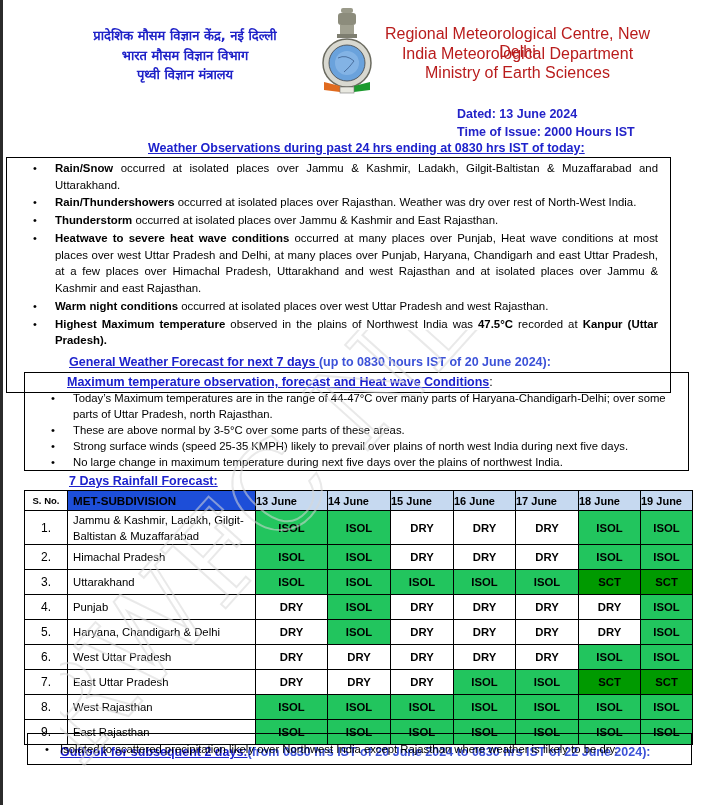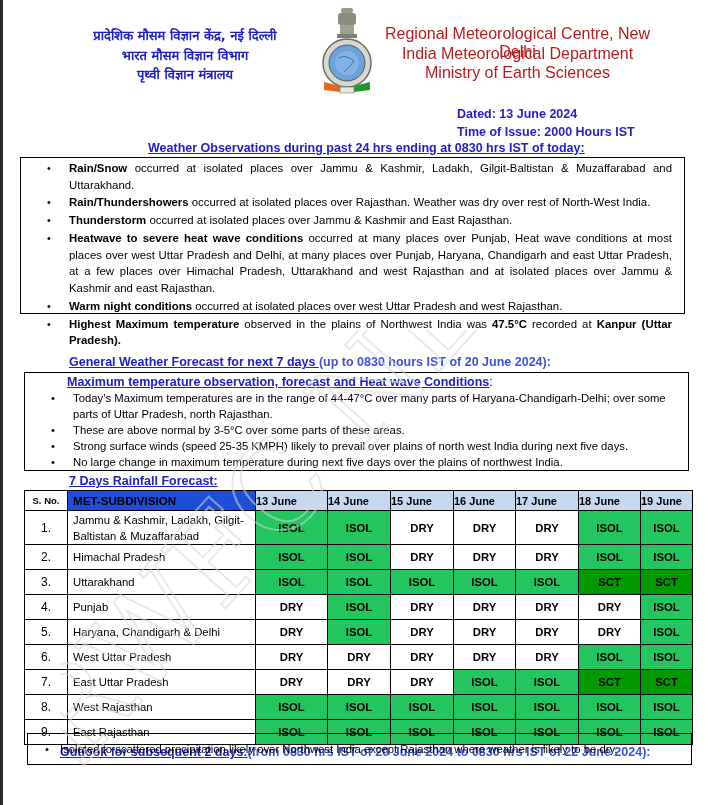--- a/index.html
+++ b/index.html
@@ -26,21 +26,21 @@
   .heading { position: absolute; color: #1d22cc; font-weight: bold; font-size: 12.5px; line-height: 15px; white-space: nowrap; }
   .heading .u { text-decoration: underline; }
   .heading .sub { color: #3c52d8; font-weight: bold; }
 
   .obs-heading { left: 148px; top: 141px; }
   .gen-heading { left: 69px; top: 355px; }
   .rain-heading { left: 69px; top: 474px; }
   .outlook-heading { left: 53px; top: 745px; margin-left: 7px; }
 
   .box { position: absolute; border: 1.3px solid #000; background: transparent; }
-  .box1 { left: 20px; top: 157px; width: 665px; height: 157px; }
+  .box1 { left: 6px; top: 157px; width: 665px; height: 236px; }
   .box2 { left: 24px; top: 372px; width: 665px; height: 99px; }
   .box3 { left: 27px; top: 733px; width: 665px; height: 32px; }
 
   ul.bul { list-style: none; }
   .box1 ul.bul { position: absolute; left: 26px; top: 2px; width: 625px; font-size: 11.4px; line-height: 16.6px; }
   .box1 li { position: relative; padding-left: 22px; margin-bottom: 1.3px; text-align: justify; }
   .box1 li::before { content: "•"; position: absolute; left: 0; top: 0; font-size: 11px; }
 
   .box2 .maxheading { position: absolute; left: 42px; top: 1px; color: #1d22cc; font-weight: bold; font-size: 12.5px; line-height: 16px; }
   .box2 .maxheading .u { text-decoration: underline; }

